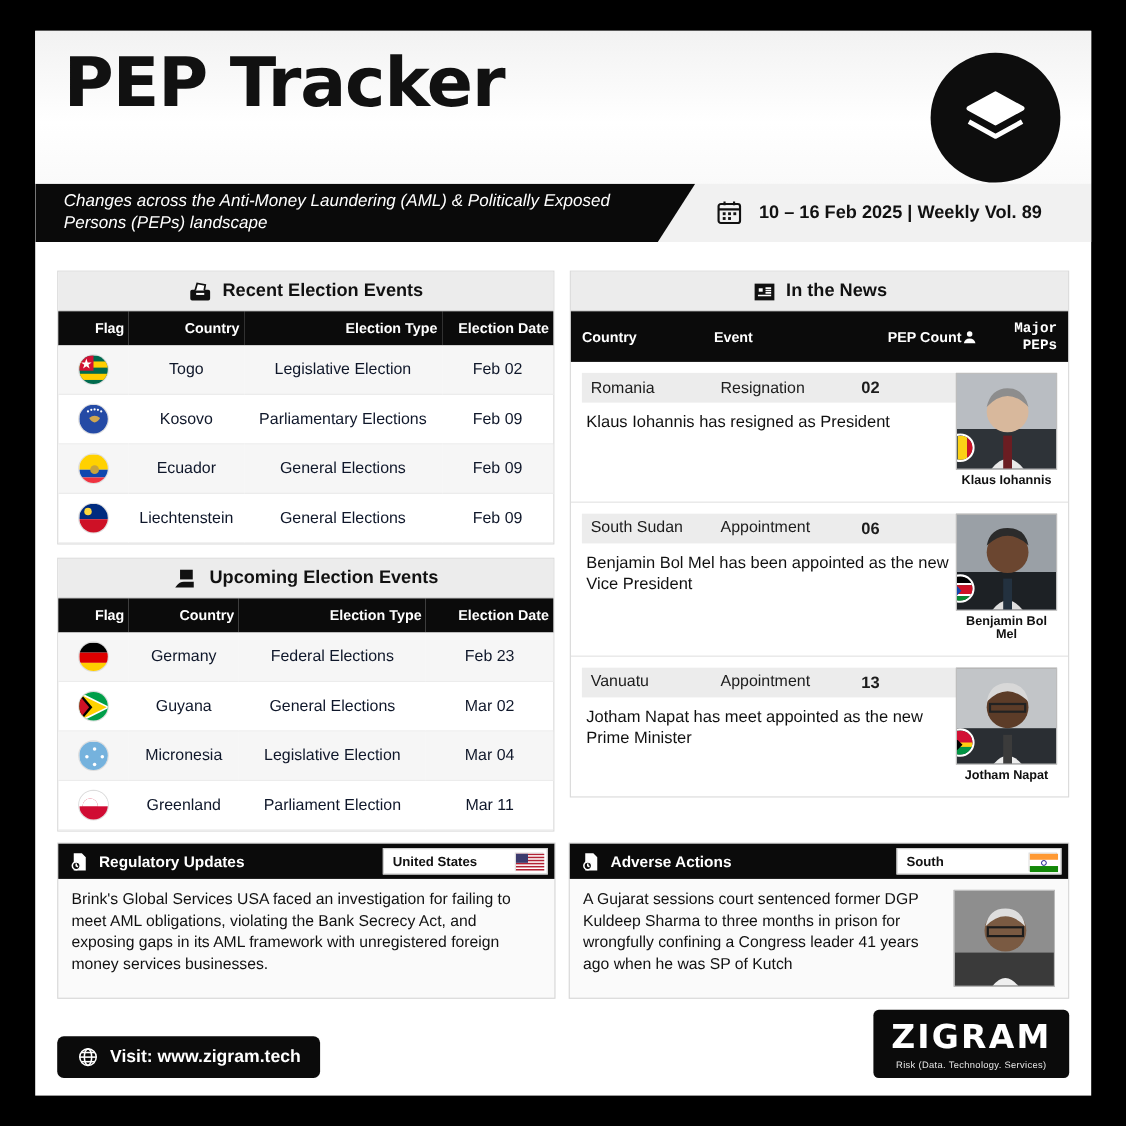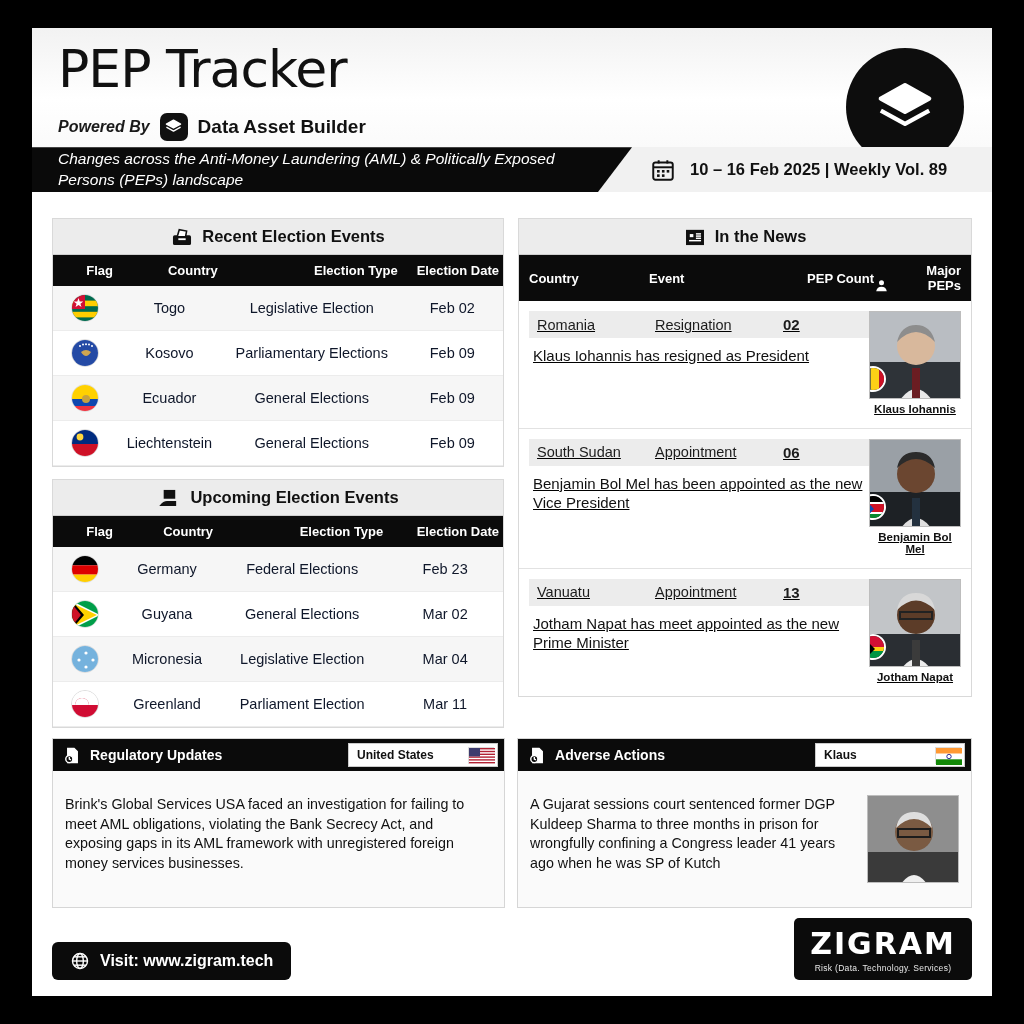--- a/index.html
+++ b/index.html
@@ -18,22 +18,22 @@
   }
 
   
   .header {
     position: relative;
     height: 160px;
     background: linear-gradient(180deg,#f2f2f2 0%, #ffffff 60%, #fafafa 100%);
     padding: 14px 26px 0 26px;
   }
   .title {
-    font-size: 52px;
-    font-weight: 400;
+    font-size: 62px;
+    font-weight: 700;
     letter-spacing: -1px;
     color: #111;
     line-height: 1.05;
     font-family: "DejaVu Sans", sans-serif;
   }
   .powered-row {
     display: flex; align-items: center; gap: 10px;
     margin-top: 16px;
   }
   .powered-label {
@@ -144,28 +144,27 @@
   
   .news-head-row {
     background: #0b0b0b; color: #fff;
     display: flex; align-items: center;
     font-size: 13px; font-weight: 700;
     padding: 8px 10px;
   }
   .nh-country { width: 120px; }
   .nh-event { width: 125px; }
   .nh-count { width: 100px; text-align: right; }
-  .nh-peps { flex: 1; text-align: right; display: flex; align-items: flex-end; justify-content: flex-end; gap: 6px;}
+  .nh-peps { flex: 1; text-align: right; display: flex; align-items: center; justify-content: flex-end; gap: 6px; font-family: Liberation Mono, monospace;}
 
   .news-item {
     display: flex;
     border-bottom: 1px solid #e2e2e2;
     padding: 10px 10px 12px 10px;
     gap: 0;
-    text-decoration: underline;
   }
   .news-main { flex: 1; }
   .news-meta {
     background: #ececec;
     display: flex; align-items: center;
     padding: 5px 8px;
     font-size: 14.5px;
     color: #1c1c1c;
   }
   .nm-country { width: 118px; }
@@ -218,21 +217,21 @@
     min-width: 150px;
     display: flex; align-items: center; justify-content: space-between;
     gap: 8px;
     padding: 0 3px 0 8px;
     font-size: 12px;
     font-weight: 700;
     border: 1px solid #ccc;
   }
   .chip-flag { width: 26px; height: 17px; border: 1px solid #ddd; }
   .bpanel-body {
-    padding: 24px 12px;
+    padding: 10px 12px;
     font-size: 14.3px;
     line-height: 1.38;
     color: #111;
     display: flex; gap: 10px;
   }
   .adverse-photo {
     width: 92px; height: 88px;
     border: 1px solid #bdbdbd;
     flex: 0 0 92px;
     background: #8e8e8e;
@@ -271,30 +270,20 @@
 
   .ico { display: inline-flex; align-items: center; justify-content: center; }
 </style>
 </head>
 <body>
 
 <div class="page">
 
   <div class="header">
     <div class="title">PEP Tracker</div>
-    <div class="powered-row">
-      <span class="powered-label">Powered By</span>
-      <span class="dab-badge">
-        <svg width="17" height="17" viewBox="0 0 24 24" fill="none" stroke="#fff" stroke-width="2" stroke-linejoin="round">
-          <polygon points="12,3 22,8.5 12,14 2,8.5" fill="#fff" stroke="#fff"></polygon>
-          <polyline points="2,13 12,18.5 22,13"></polyline>
-        </svg>
-      </span>
-      <span class="dab-name">Data Asset Builder</span>
-    </div>
     <div class="logo-circle">
       <svg width="58" height="58" viewBox="0 0 24 24" fill="none" stroke="#fff" stroke-width="1.8" stroke-linejoin="round">
         <polygon points="12,3 22,8.5 12,14 2,8.5" fill="#fff" stroke="#fff"></polygon>
         <polyline points="2,13.5 12,19 22,13.5"></polyline>
       </svg>
     </div>
   </div>
 
   <div class="subheader">
     <div class="sub-left">Changes across the Anti-Money Laundering (AML) &amp; Politically Exposed Persons (PEPs) landscape</div>
@@ -649,21 +638,21 @@
       <div class="bpanel-head">
         <span class="ico">
           <svg width="19" height="19" viewBox="0 0 24 24" fill="none" stroke="#fff" stroke-width="1.8">
             <path d="M6 3 h8 l4 4 v14 h-12z" fill="#fff" stroke="#fff"></path>
             <circle cx="8" cy="16.5" r="4.5" fill="#0b0b0b" stroke="#fff"></circle>
             <polyline points="8,13.8 8,16.5 10,17.6" stroke="#fff"></polyline>
           </svg>
         </span>
         <span>Adverse Actions</span>
         <span class="country-chip">
-          <span>Klaus</span>
+          <span>South</span>
           <span class="chip-flag">
             <svg width="26" height="17" viewBox="0 0 26 17">
                 <rect width="26" height="5.7" fill="#ff9933"></rect>
                 <rect y="5.7" width="26" height="5.6" fill="#fff"></rect>
                 <rect y="11.3" width="26" height="5.7" fill="#138808"></rect>
                 <circle cx="13" cy="8.5" r="2.2" fill="none" stroke="#000080" stroke-width="0.8"></circle>
               </svg>
           </span>
         </span>
       </div>

